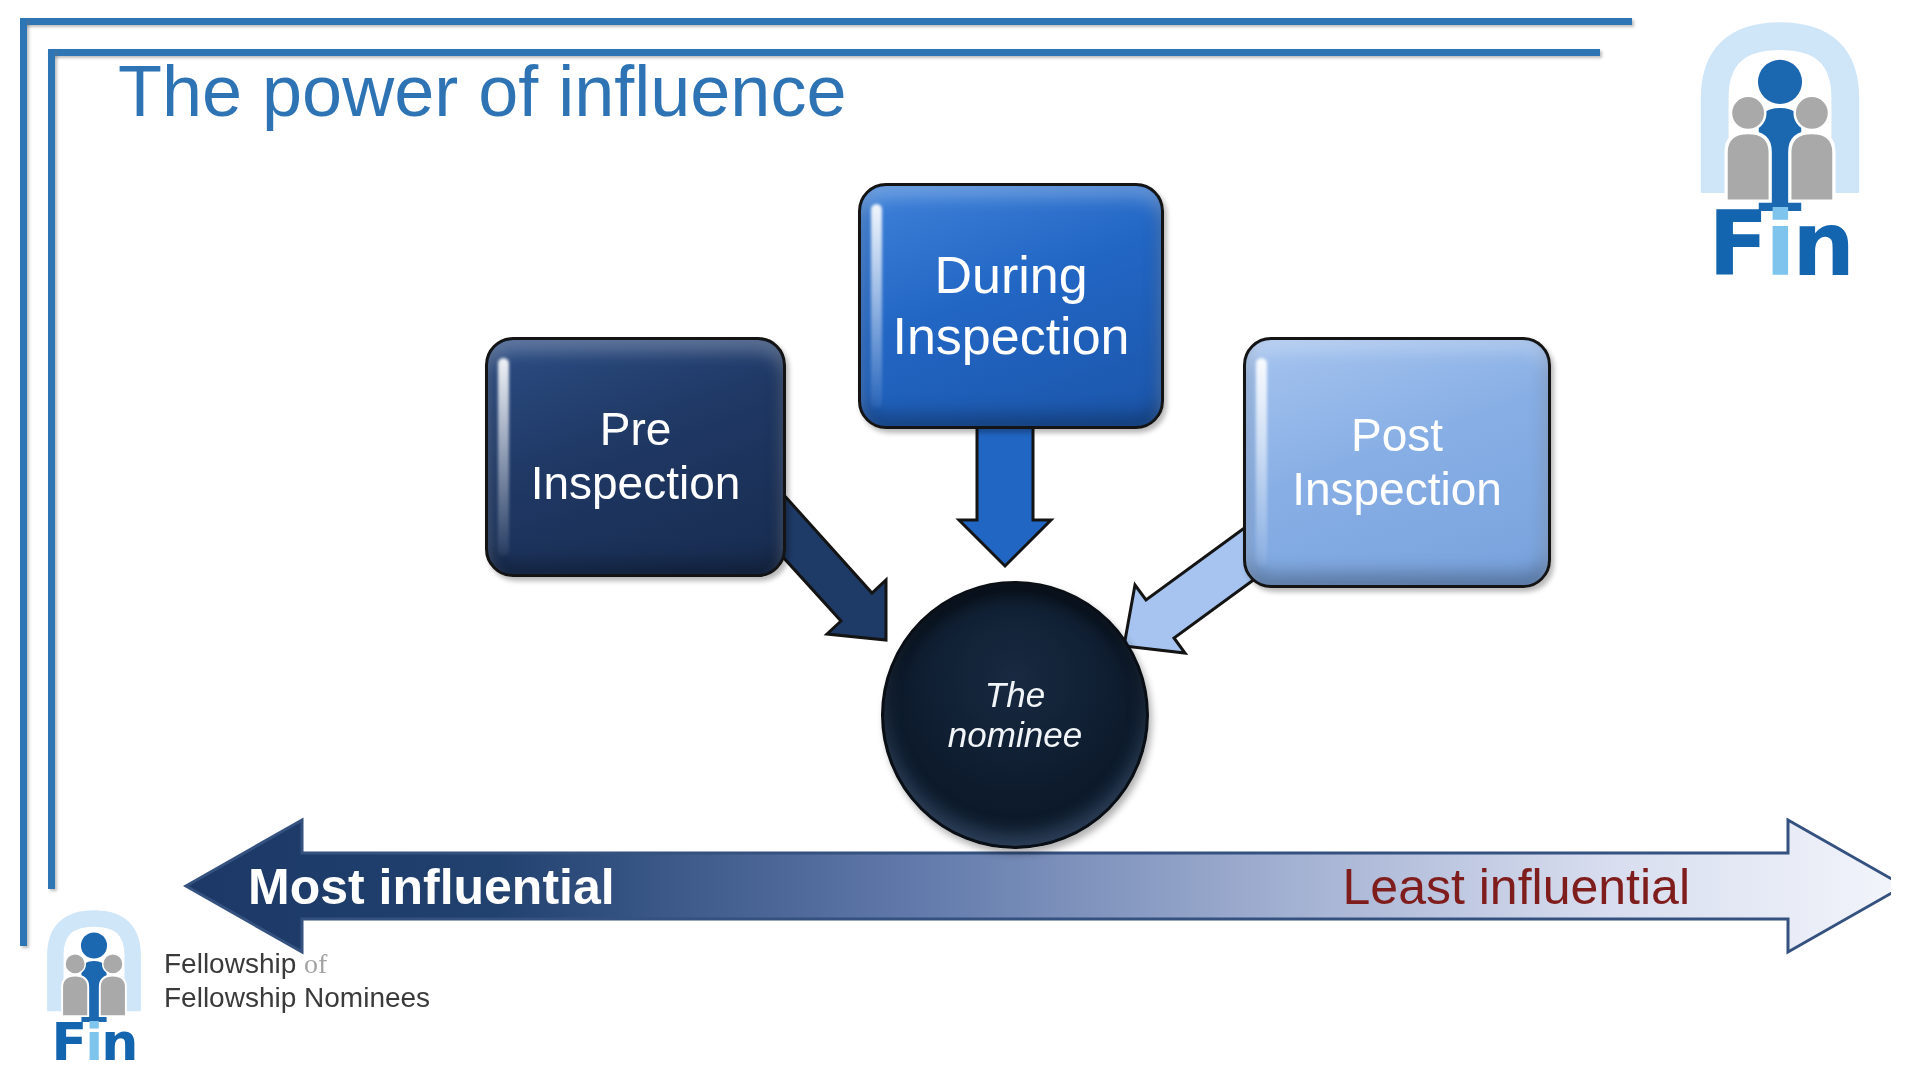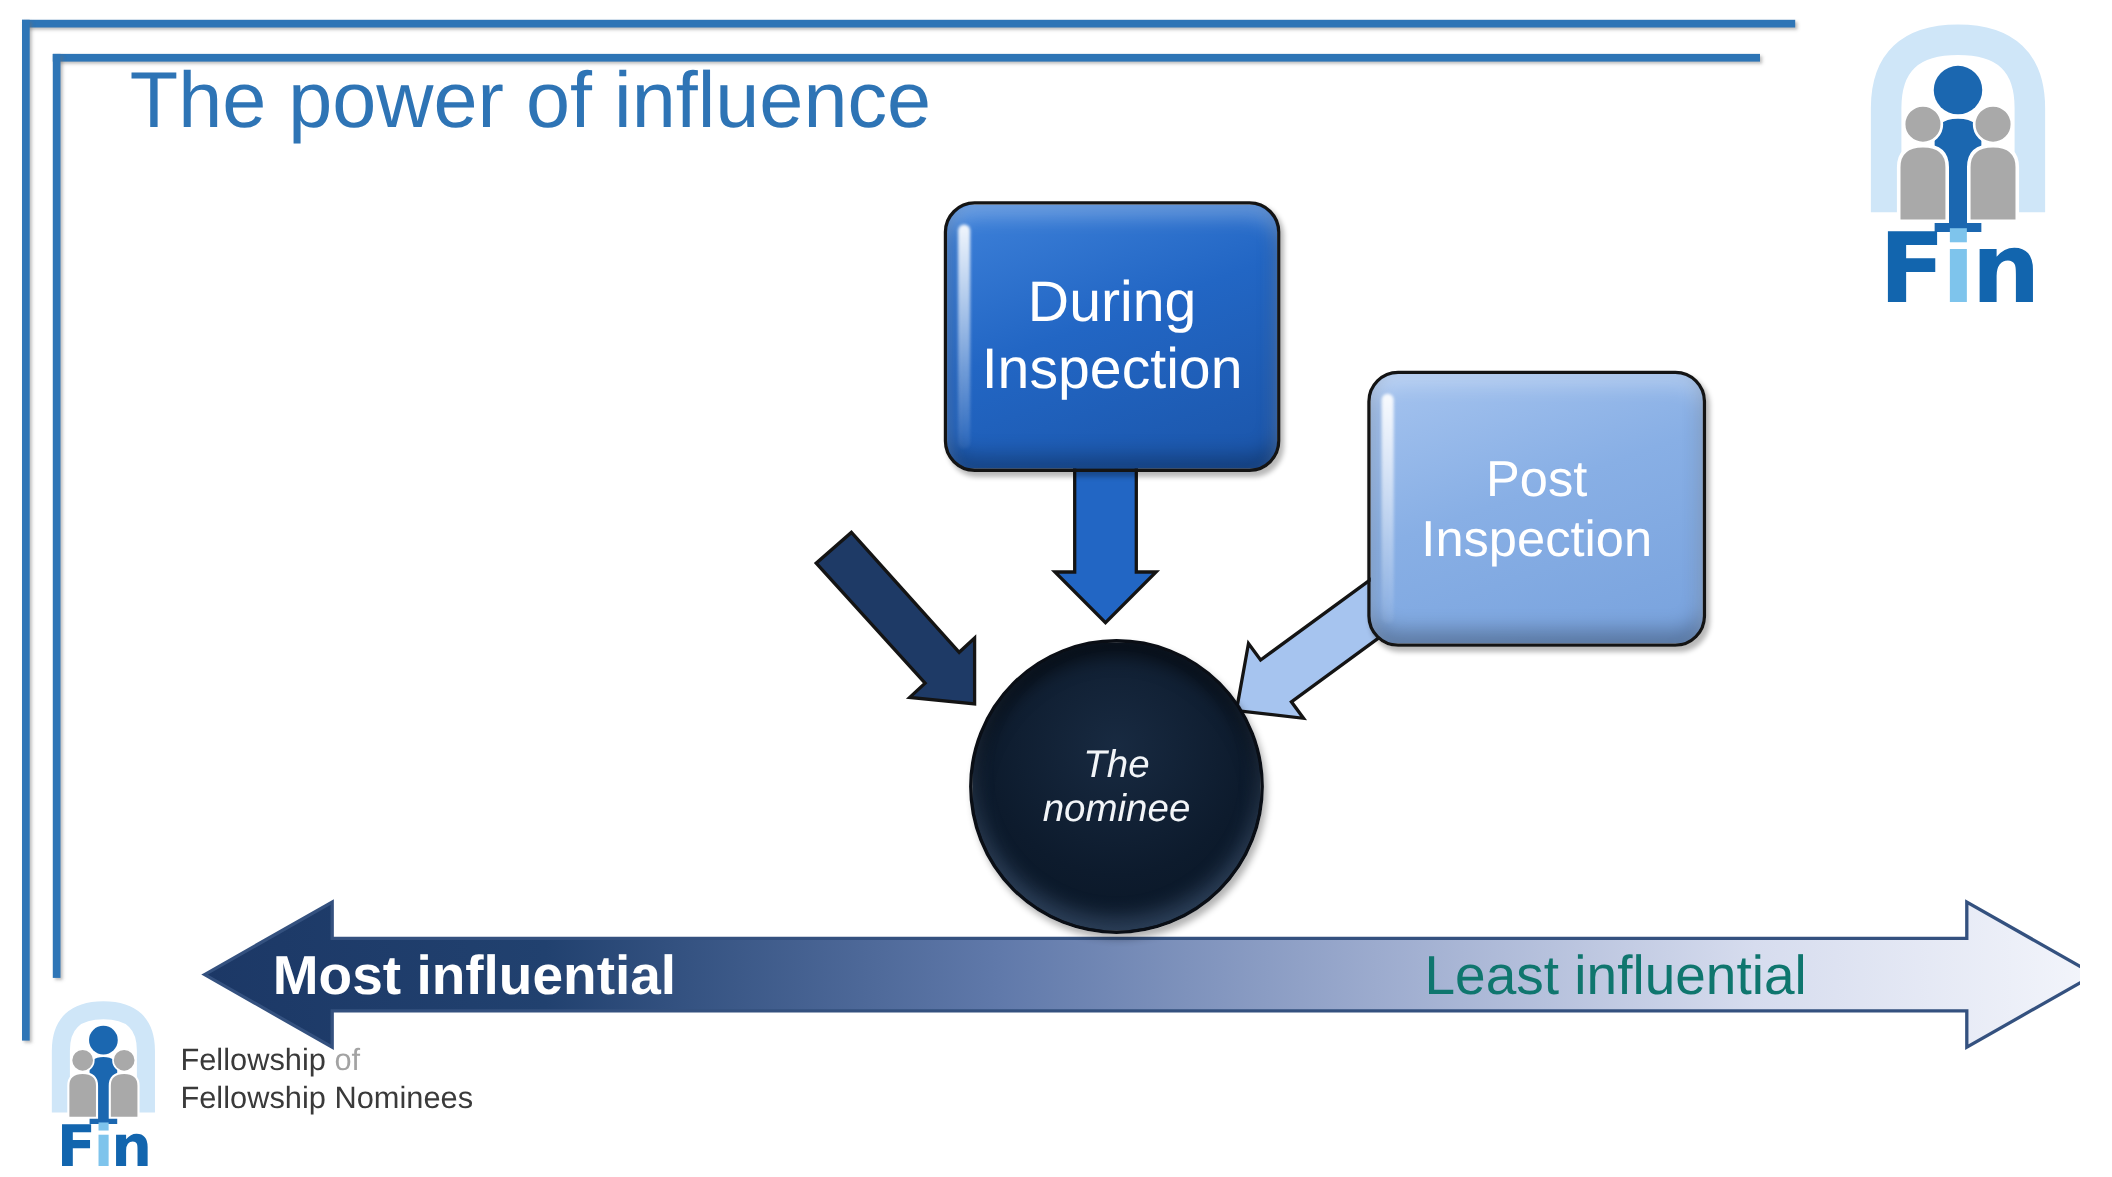--- a/index.html
+++ b/index.html
@@ -51,30 +51,30 @@
                inset 0 12px 16px rgba(0,0,0,.55),
                3px 5px 7px rgba(0,0,0,.30);
     font-style:italic;
   }
   .circle span{width:165px;line-height:1.15;}
 
   .connectors{position:absolute;left:0;top:0;width:1920px;height:1070px;}
 
   .axis-label{position:absolute;font-size:50px;white-space:nowrap;}
   .axis-label-most{left:248px;top:858px;color:#ffffff;font-weight:bold;}
-  .axis-label-least{left:1295px;top:858px;width:395px;text-align:left;color:#0f766e;}
+  .axis-label-least{left:1295px;top:858px;width:395px;text-align:right;color:#7f1d1d;}
 
   
   .logo{position:absolute;}
   .logo svg{display:block;width:100%;height:auto;}
   .logo-top-right{left:1682px;top:10px;width:196px;}
   .logo-bottom-left{left:36px;top:903px;width:116px;}
 
   .footer-text{position:absolute;left:164px;top:947px;font-size:28px;line-height:34px;color:#3a3a3a;}
-  .footer-text .muted{color:#a3a3a3;}
+  .footer-text .muted{color:#a3a3a3;font-family:Liberation Serif, serif;}
 </style>
 </head>
 <body>
 
 <div class="slide">
 
   <div class="frame-line frame-outer-top"></div>
   <div class="frame-line frame-outer-left"></div>
   <div class="frame-line frame-inner-top"></div>
   <div class="frame-line frame-inner-left"></div>
@@ -95,20 +95,23 @@
 
     <polygon points="186,886 302,820 302,853 1788,853 1788,820 1904,886 1788,952 1788,919 302,919 302,952" fill="url(#barGrad)" stroke="#34517f" stroke-width="3"></polygon>
 
     <polygon points="742,512 841,621 827,634 886,640 886,580 872,593 774,484" fill="#1e3a66" stroke="#141414" stroke-width="3"></polygon>
 
     <polygon points="977,421 1033,421 1033,520 1051,520 1005,566 959,520 977,520" fill="#2266c4" stroke="#141414" stroke-width="3"></polygon>
 
     <polygon points="1254,521 1146,600 1135,585 1124,646 1185,653 1174,638 1282,559" fill="#a6c4ef" stroke="#141414" stroke-width="3"></polygon>
   </svg>
 
+  <div class="box box-pre">
+    <span>Pre Inspection</span>
+  </div>
   <div class="box box-post">
     <span>Post Inspection</span>
   </div>
   <div class="box box-during">
     <span>During Inspection</span>
   </div>
 
   <div class="circle">
     <span>The nominee</span>
   </div>

